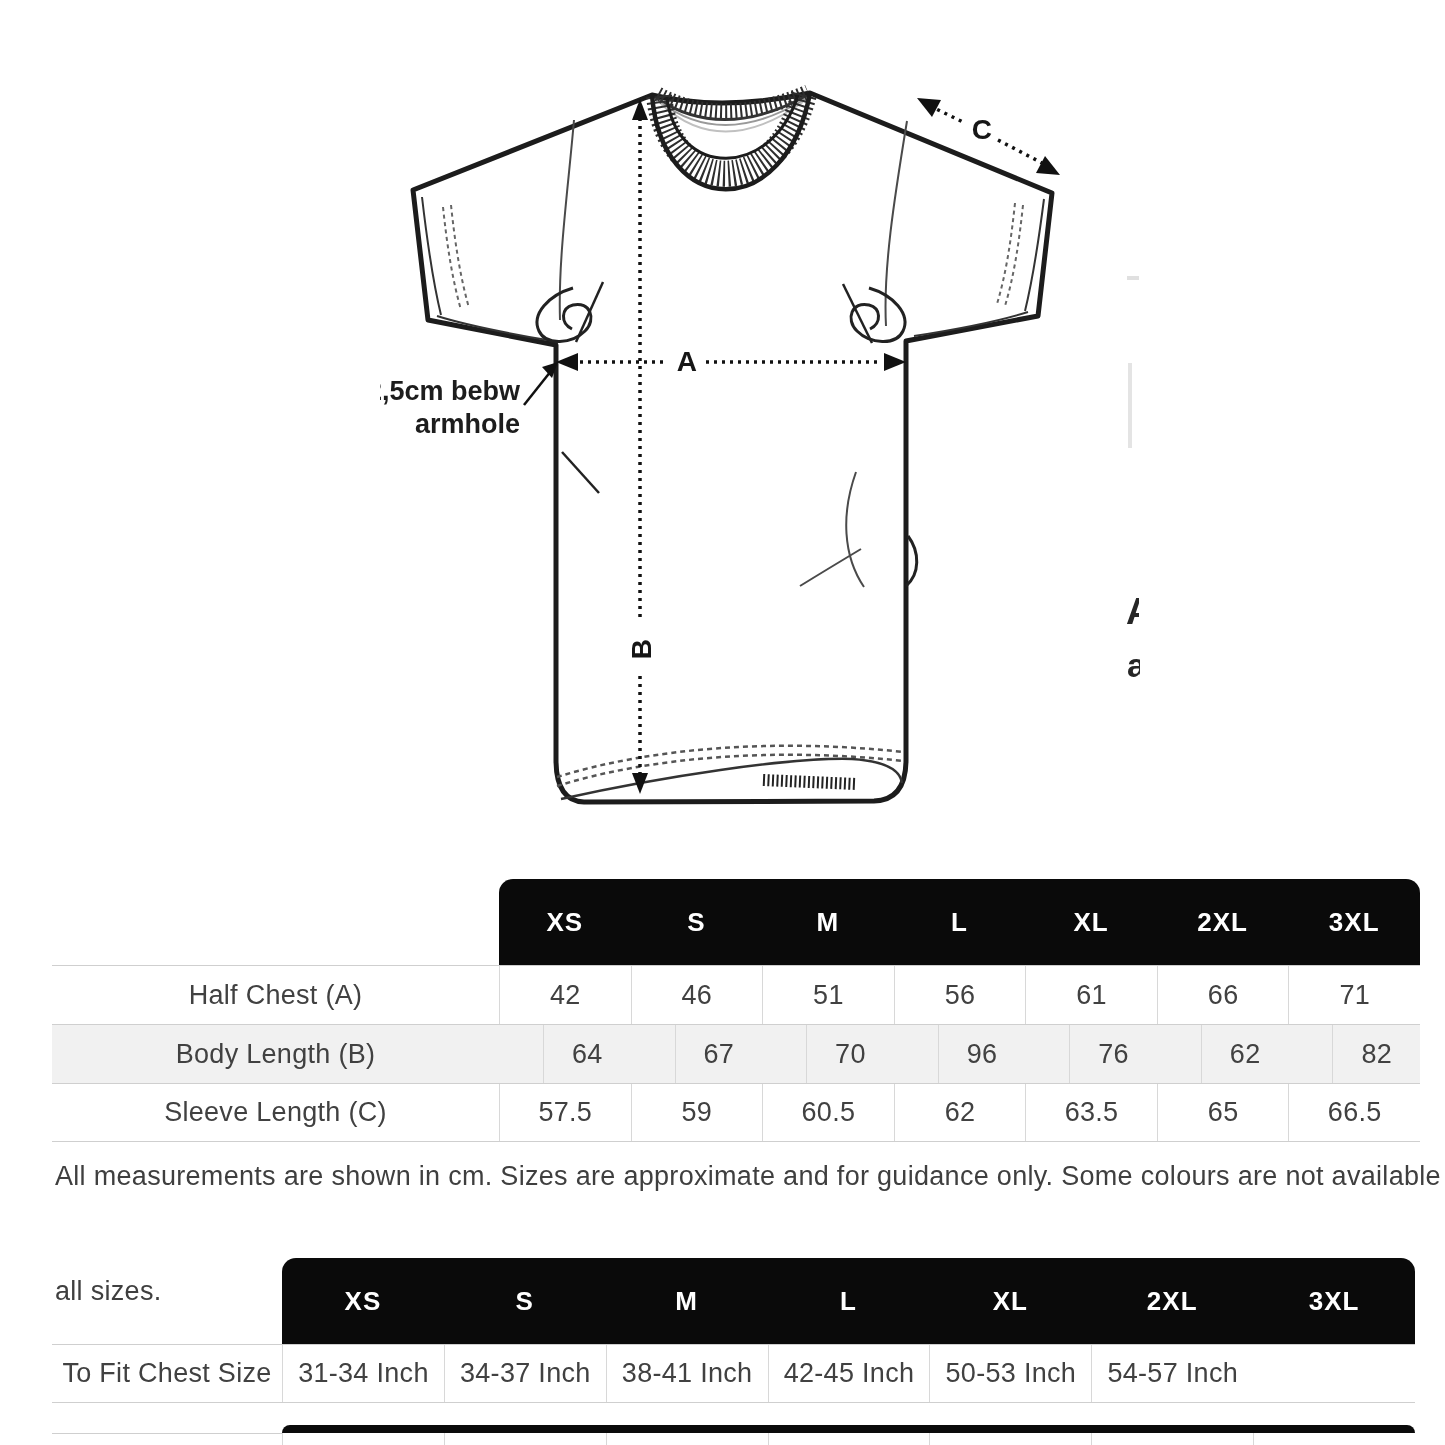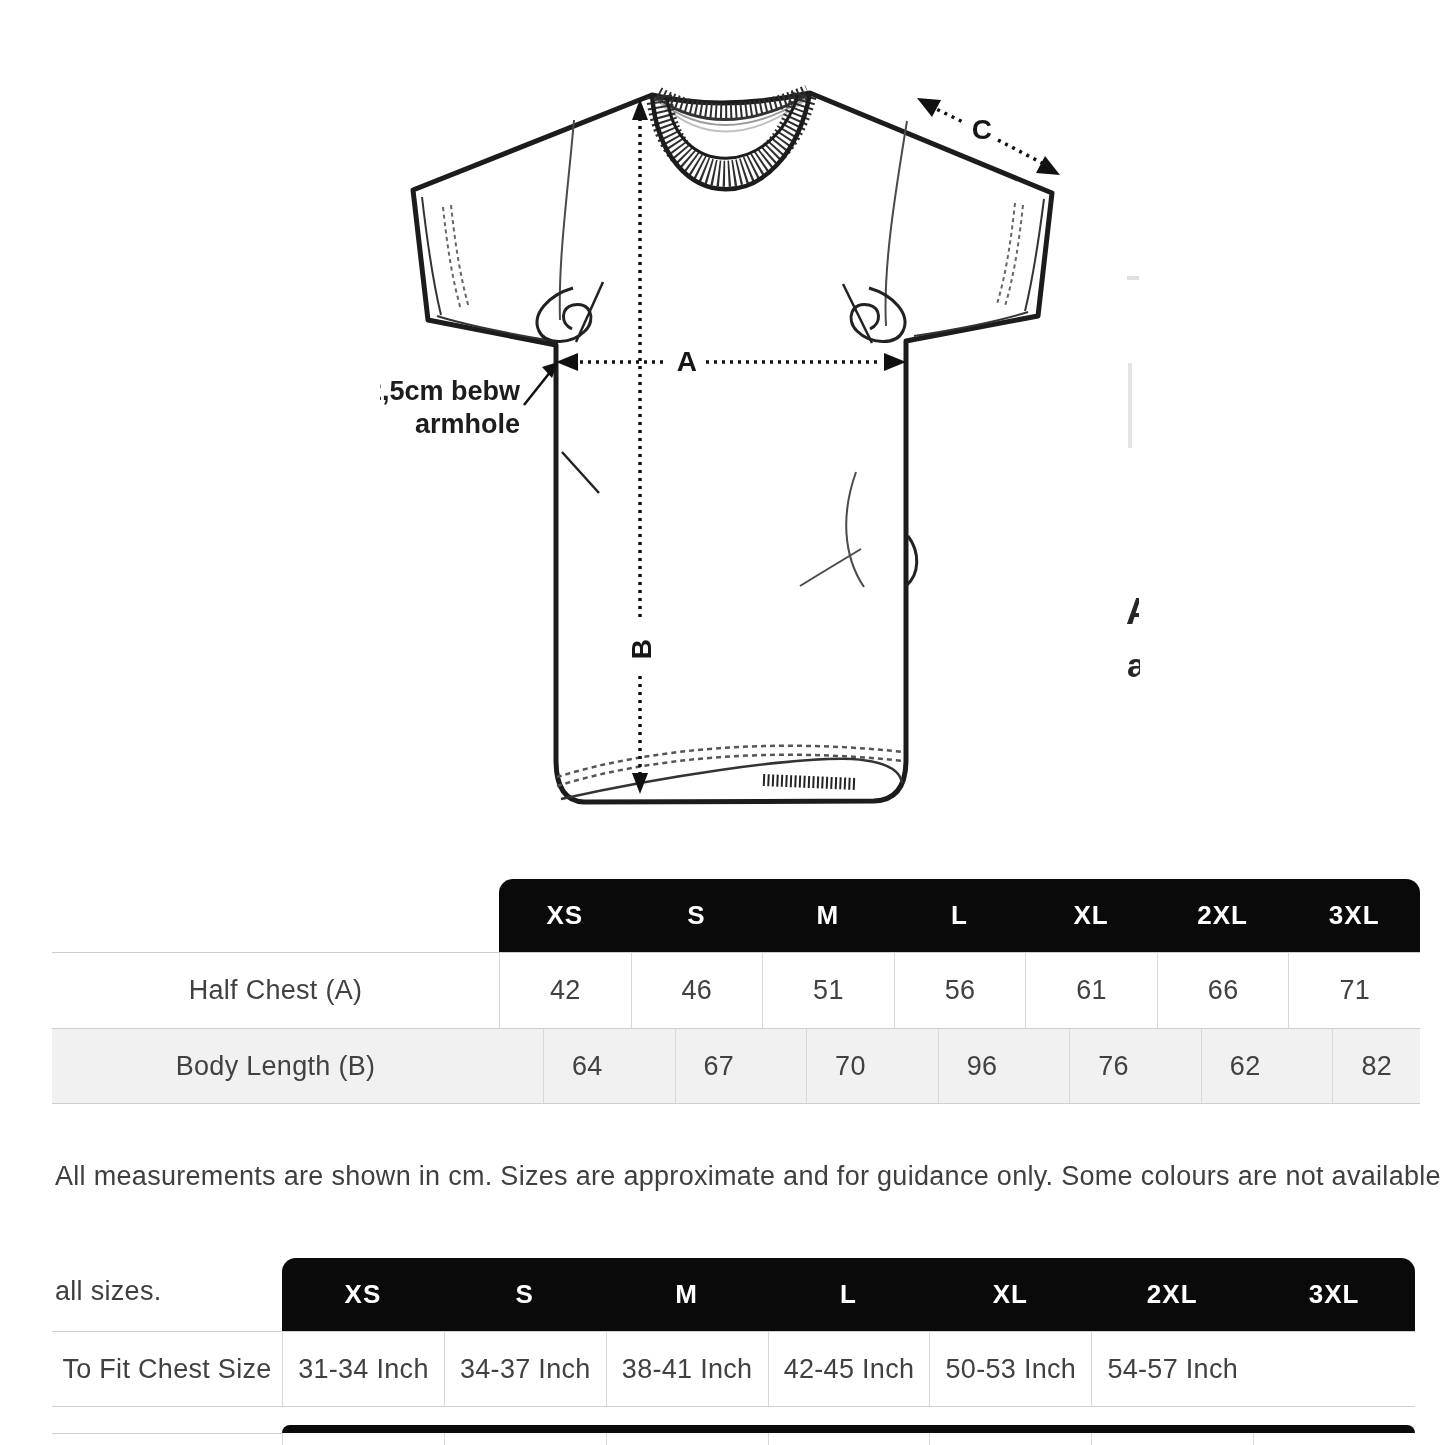--- a/index.html
+++ b/index.html
@@ -11,24 +11,24 @@
   .dg-label{font:700 28px "Liberation Sans",sans-serif;fill:#161616;letter-spacing:.5px;}
   .dg-note{font:700 27px "Liberation Sans",sans-serif;fill:#1d1d1d;}
 
   
   .artifact{position:absolute;background:#e0e0e0;}
   .frag{position:absolute;overflow:hidden;color:#262626;font-weight:700;}
   .frag span{display:block;font-size:37px;line-height:36px;margin-top:-4px;}
 
   
   .tbl{position:absolute;font-size:27px;color:#414141;letter-spacing:.3px;}
-  .hdr{display:grid;height:73px;background:#0a0a0a;border-radius:14px 14px 0 0;
+  .hdr{display:grid;height:86px;background:#0a0a0a;border-radius:14px 14px 0 0;
        color:#fff;font-weight:700;font-size:26px;letter-spacing:1px;
        align-items:center;text-align:center;}
-  .row{display:grid;align-items:stretch;text-align:center;height:76px;
+  .row{display:grid;align-items:stretch;text-align:center;height:59px;
        border-top:1px solid #cfcfcf;box-sizing:border-box;}
   .row:last-child{border-bottom:1px solid #cfcfcf;}
   .row.stripe{background:#f1f1f1;gap:44px;}
   .cell{display:flex;align-items:center;justify-content:center;height:100%;}
   .v{border-left:1px solid #d8d8d8;}
   #cm-table{left:52px;top:879px;width:1368px;}
   #cm-table .hdr{margin-left:447px;grid-template-columns:repeat(7,1fr);}
   #cm-table .row{grid-template-columns:447px repeat(7,1fr);}
   #inch-table{left:52px;top:1258px;width:1363px;}
   #inch-table .hdr{margin-left:230px;grid-template-columns:repeat(7,1fr);}
@@ -161,20 +161,30 @@
     <div class="row stripe">
       <div class="cell lbl">Body Length (B)</div>
       <div class="cell v">64</div>
       <div class="cell v">67</div>
       <div class="cell v">70</div>
       <div class="cell v">96</div>
       <div class="cell v">76</div>
       <div class="cell v">62</div>
       <div class="cell v">82</div>
     </div>
+    <div class="row">
+      <div class="cell lbl">Sleeve Length (C)</div>
+      <div class="cell v">57.5</div>
+      <div class="cell v">59</div>
+      <div class="cell v">60.5</div>
+      <div class="cell v">62</div>
+      <div class="cell v">63.5</div>
+      <div class="cell v">65</div>
+      <div class="cell v">66.5</div>
+    </div>
   </div>
 
   <div class="note" id="note-line1">All measurements are shown in cm. Sizes are approximate and for guidance only. Some colours are not available in</div>
   <div class="note" id="note-line2">
     <span>all sizes.</span>
   </div>
 
   <div class="tbl" id="inch-table">
     <div class="hdr">
       <div class="cell">XS</div>

